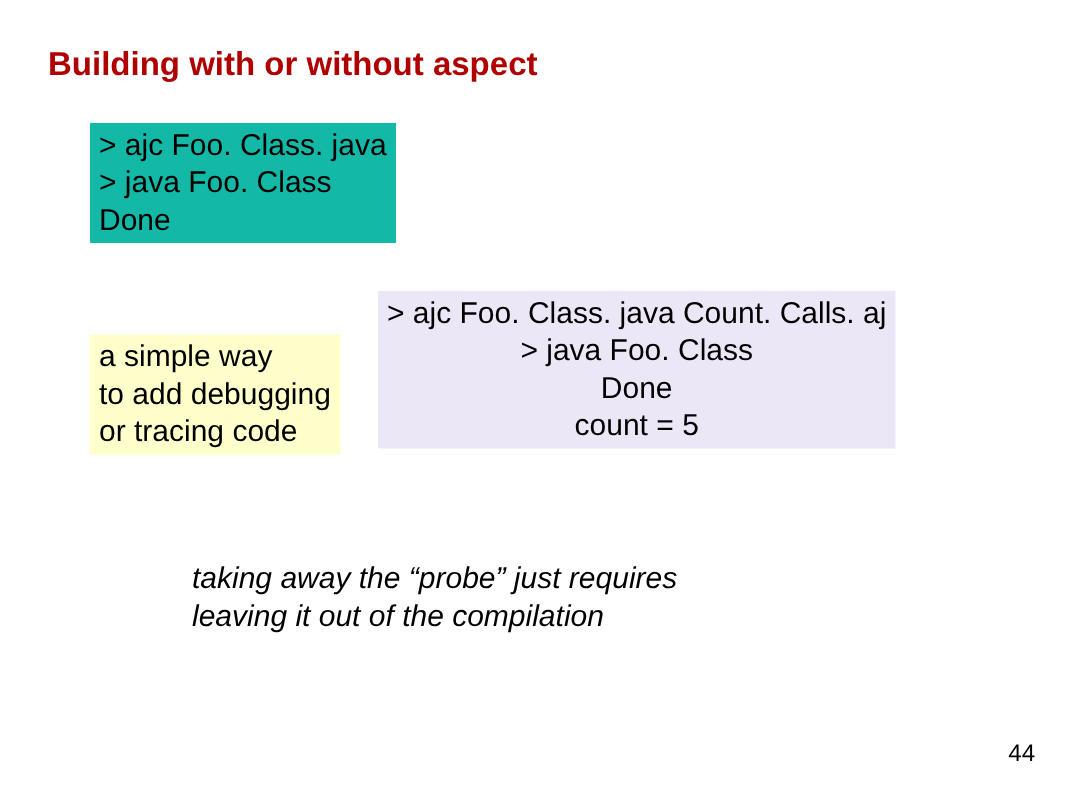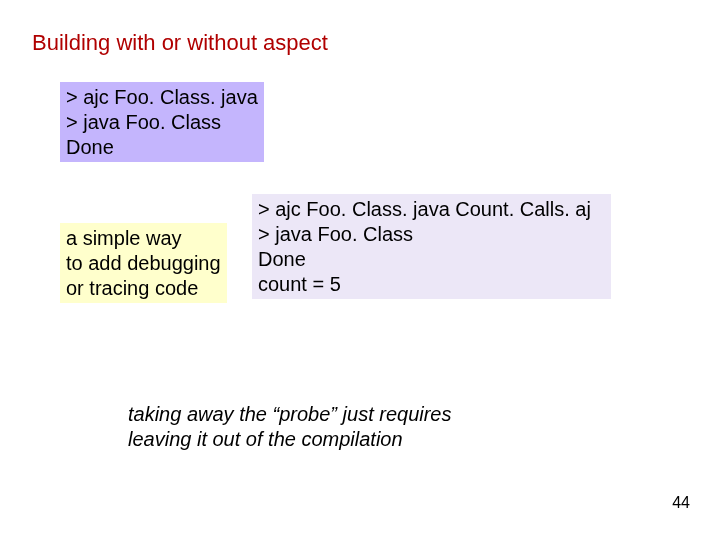--- a/index.html
+++ b/index.html
@@ -18,56 +18,56 @@
     height: 540px;
     position: relative;
     box-sizing: border-box;
   }
   .title {
     position: absolute;
     top: 30px;
     left: 32px;
     font-size: 22px;
     color: #b00000;
-    font-weight: normal;
+    font-weight: bold;
   }
   .box {
     position: absolute;
     line-height: 1.25;
     white-space: pre;
     font-size: 20px;
   }
   .code-box-1 {
     top: 82px;
     left: 60px;
-    background: #c4b5fd;
+    background: #14b8a6;
     padding: 3px 6px 2px 6px;
   }
   .note-box {
     top: 194px;
     left: 60px;
     background: #ffffcc;
     padding: 3px 6px 2px 6px;
     margin-top: 29px;
   }
   .code-box-2 {
     top: 194px;
     left: 252px;
     background: #ece7f7;
-    padding: 3px 20px 2px 6px;
+    padding: 3px 6px 2px 6px;
+    text-align: center;
   }
   .footer-text {
     position: absolute;
     top: 374px;
     left: 128px;
     font-style: italic;
     font-size: 20px;
     line-height: 1.25;
     white-space: pre;
-    margin-top: 28px;
   }
   .page-num {
     position: absolute;
     bottom: 28px;
     right: 30px;
     font-size: 16px;
   }
 </style>
 </head>
 <body>

